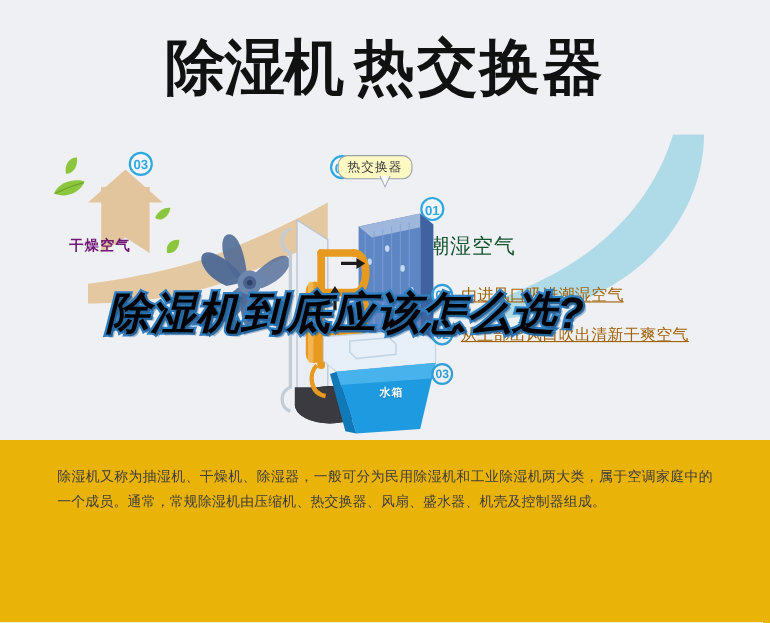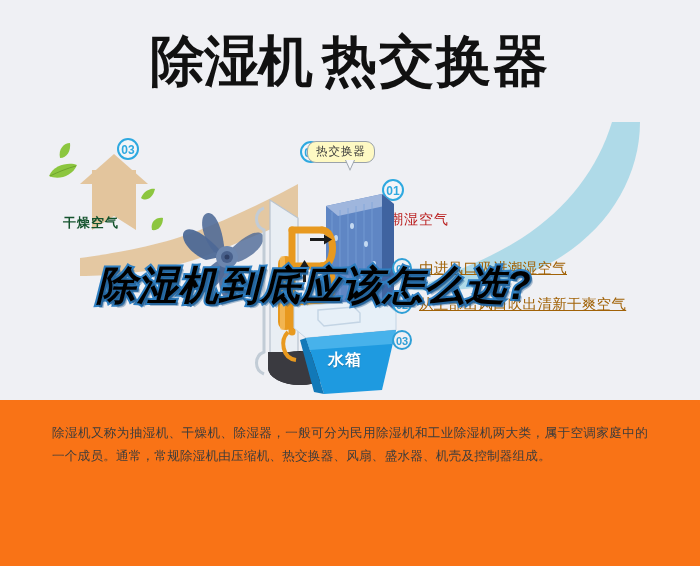--- a/index.html
+++ b/index.html
@@ -74,31 +74,31 @@
 
   .leaf {
     position: absolute;
   }
 
   .lbl-dry {
     position: absolute;
     left: 63px;
     top: 92px;
     font-size: 13px;
-    color: #14532d;
+    color: #701a75;
     font-weight: bold;
     letter-spacing: 1px;
     white-space: nowrap;
   }
   .lbl-humid {
     position: absolute;
     left: 389px;
     top: 89px;
-    font-size: 14px;
-    color: #b91c1c;
+    font-size: 19px;
+    color: #14532d;
     letter-spacing: 1px;
     white-space: nowrap;
   }
 
   
   .step-badge {
     position: absolute;
     width: 22px;
     height: 22px;
     border-radius: 50%;
@@ -149,23 +149,23 @@
   }
 
   
   .fan { position: absolute; left: 172px; top: 78px; width: 106px; height: 112px; }
   
   .machine { position: absolute; left: 248px; top: 60px; width: 160px; height: 216px; }
   
   .tank { position: absolute; left: 290px; top: 178px; width: 110px; height: 96px; }
   .lbl-tank {
     position: absolute;
-    left: 328px;
+    left: 345px;
     top: 228px;
-    font-size: 16px;
+    font-size: 10px;
     color: #ffffff;
     font-weight: bold;
     letter-spacing: 1px;
     text-shadow: 0 1px 1px rgba(0,0,0,0.25);
   }
 
   
   .legend {
     position: absolute;
     left: 392px;
@@ -220,21 +220,21 @@
       3px 3px 0 rgba(32,90,140,0.35);
   }
 
   
   .copy {
     position: absolute;
     left: 0;
     top: 400px;
     width: 700px;
     height: 166px;
-    background: #f97316;
+    background: #eab308;
     box-sizing: border-box;
     padding: 22px 52px 0 52px;
   }
   .copy p {
     margin: 0 0 19px 0;
     font-size: 12.6px;
     line-height: 23px;
     color: #3c3c3c;
     text-align: justify;
     letter-spacing: 0.2px;

